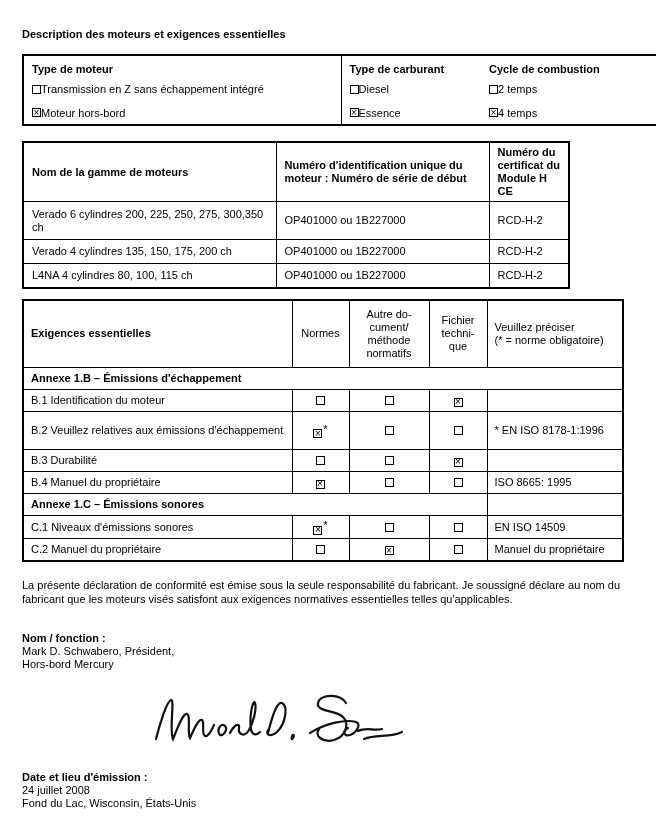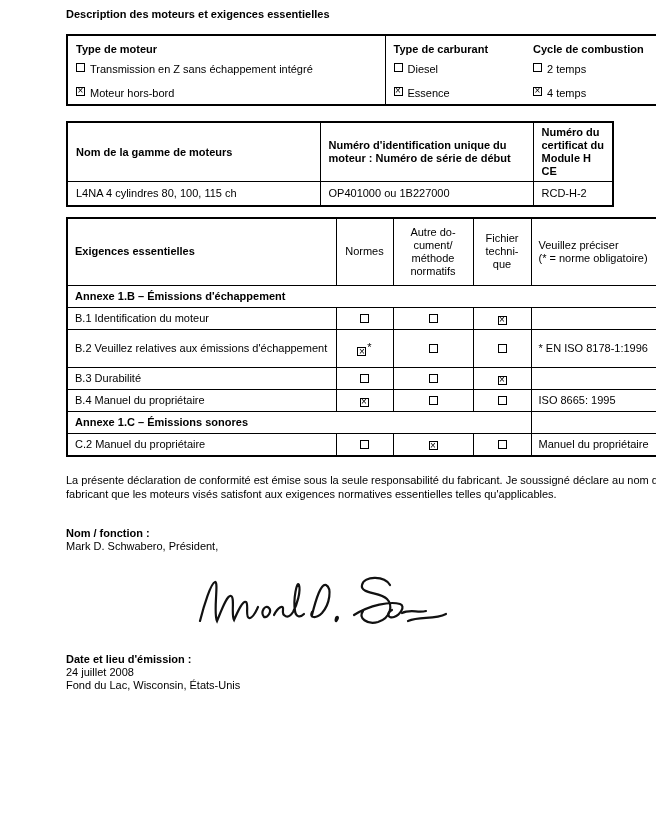--- a/index.html
+++ b/index.html
@@ -3,21 +3,21 @@
 <meta charset="utf-8">
 <style>
   * { margin:0; padding:0; box-sizing:border-box; }
   html,body { background:#ffffff; }
   body {
     width:656px; height:838px;
     font-family:"Liberation Sans", sans-serif;
     font-size:11px; color:#000;
     position:relative;
   }
-  .page { padding:8px 22px 0 22px;margin-left:44px; }
+  .page { padding:28px 22px 0 22px; }
 
   .doc-title { font-weight:bold; font-size:11px; }
 
   table { border-collapse:collapse; table-layout:fixed; }
 
   
   #t1 { margin-top:14px; width:656px; border:2px solid #000; }
   #t1 td { padding:1px 8px; vertical-align:middle; }
   #t1 td.v-div { border-right:1px solid #000; }
   #t1 tr.hdr td { font-weight:bold; height:22px; padding-top:5px; }
@@ -42,21 +42,21 @@
   #t3 td.bold { font-weight:bold; }
 
   
   .cb {
     display:inline-flex; width:9px; height:9px;
     border:1px solid #000;
     align-items:center; justify-content:center;
     font-size:10px; line-height:1;
     vertical-align:-1px; overflow:hidden;
   }
-  .opt-line { display:flex; align-items:flex-start; gap:5px; }
+  .opt-line { display:flex; align-items:center; }
   .star { display:inline-block; vertical-align:3px; margin-left:1px; font-size:11px; }
 
   
   .para { margin-top:16px; width:602px; line-height:14px; }
   .name-block { margin-top:26px; line-height:13px; }
   .bold { font-weight:bold; }
   .sig-wrap { margin-top:18px; margin-left:128px; width:260px; height:64px; }
   .date-block { margin-top:18px; line-height:13px; }
 </style>
 </head>
@@ -126,20 +126,30 @@
     <colgroup>
         <col style="width:253px">
         <col style="width:213px">
         <col>
       </colgroup>
     <tbody>
         <tr class="hdr">
       <td>Nom de la gamme de moteurs</td>
       <td>Numéro d'identification unique du moteur : Numéro de série de début</td>
       <td>Numéro du certificat du Module H CE</td>
+    </tr>
+    <tr class="r1">
+      <td>Verado 6 cylindres 200, 225, 250, 275, 300,350 ch</td>
+      <td>OP401000 ou 1B227000</td>
+      <td>RCD-H-2</td>
+    </tr>
+    <tr class="r2">
+      <td>Verado 4 cylindres 135, 150, 175, 200 ch</td>
+      <td>OP401000 ou 1B227000</td>
+      <td>RCD-H-2</td>
     </tr>
     <tr class="r3">
       <td>L4NA 4 cylindres 80, 100, 115 ch</td>
       <td>OP401000 ou 1B227000</td>
       <td>RCD-H-2</td>
     </tr>
   </tbody>
     </table>
 
   <table id="t3">
@@ -199,36 +209,44 @@
       <td class="ctr"><span class="cb"></span></td>
       <td class="ctr"><span class="cb"></span></td>
       <td>ISO 8665: 1995</td>
     </tr>
 
     <tr class="sec">
       <td colspan="4">Annexe 1.C – Émissions sonores</td>
       <td></td>
     </tr>
 
+    <tr class="item">
+      <td>C.1 Niveaux d'émissions sonores</td>
+      <td class="ctr"><span class="cb checked">×</span><span class="star">*</span></td>
+      <td class="ctr"><span class="cb"></span></td>
+      <td class="ctr"><span class="cb"></span></td>
+      <td>EN ISO 14509</td>
+    </tr>
 
     <tr class="item">
       <td>C.2 Manuel du propriétaire</td>
       <td class="ctr"><span class="cb"></span><span class="star"></span></td>
       <td class="ctr"><span class="cb checked">×</span></td>
       <td class="ctr"><span class="cb"></span></td>
       <td>Manuel du propriétaire</td>
     </tr>
   </tbody>
     </table>
 
   <div class="para">La présente déclaration de conformité est émise sous la seule responsabilité du fabricant. Je soussigné déclare au nom du fabricant que les moteurs visés satisfont aux exigences normatives essentielles telles qu'applicables.</div>
 
   <div class="name-block">
     <div class="bold">Nom / fonction :</div>
     <div>Mark D. Schwabero, Président,</div>
+    <div>Hors-bord Mercury</div>
   </div>
 
   <div class="sig-wrap">
     <svg width="260" height="64" viewBox="0 0 260 64" fill="none" xmlns="http://www.w3.org/2000/svg">
       <g stroke="#111" stroke-width="2.2" stroke-linecap="round" fill="none">
         <path d="M6,50 C10,34 17,12 21,11 C25,10 19,42 23,50 C28,38 33,24 37,25 C41,26 37,44 40,49 C44,40 49,29 52,31 C55,33 51,46 55,47 C59,48 62,40 64,36"></path>
         <path d="M70,46 C66,41 71,33 75,37 C78,40 74,47 70,46 M80,44 C84,36 90,33 89,39 C88,45 94,49 99,41 C103,34 107,20 105,14 C103,9 99,28 101,40 C102,46 106,47 110,43"></path>
         <path d="M118,44 C122,28 127,12 132,14 C138,17 136,33 128,42 C122,48 115,47 118,41"></path>
         <path d="M142,47 C143,45 145,46 143,49 C142,51 141,50 142,47"></path>
         <path d="M196,14 C190,4 170,5 168,14 C166,23 186,21 193,28 C199,34 197,47 184,51 C173,54 164,47 169,40"></path>

